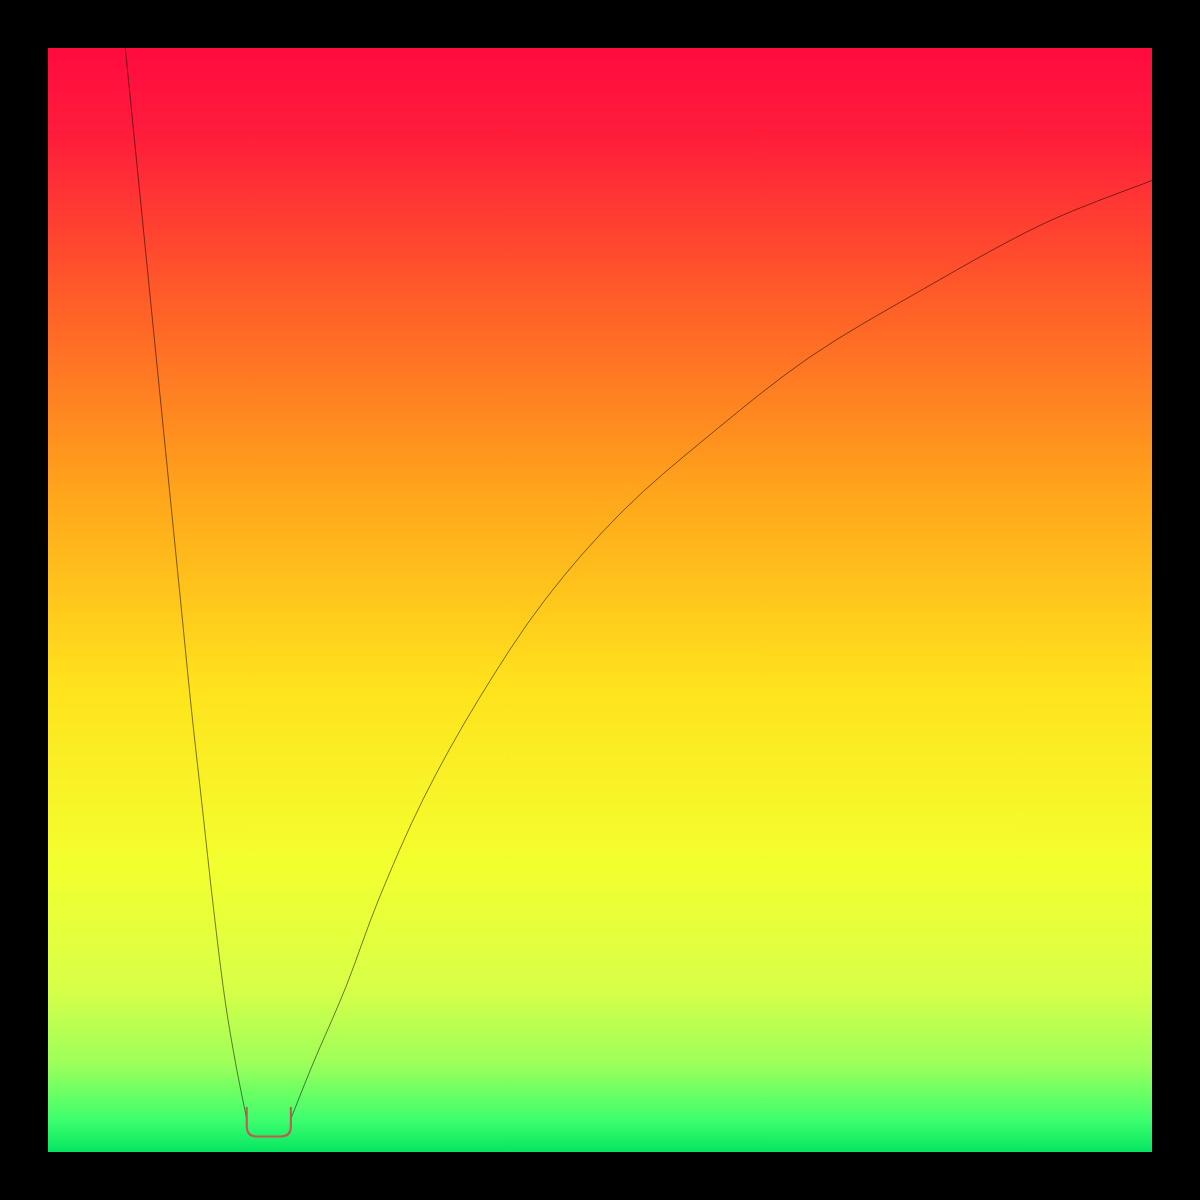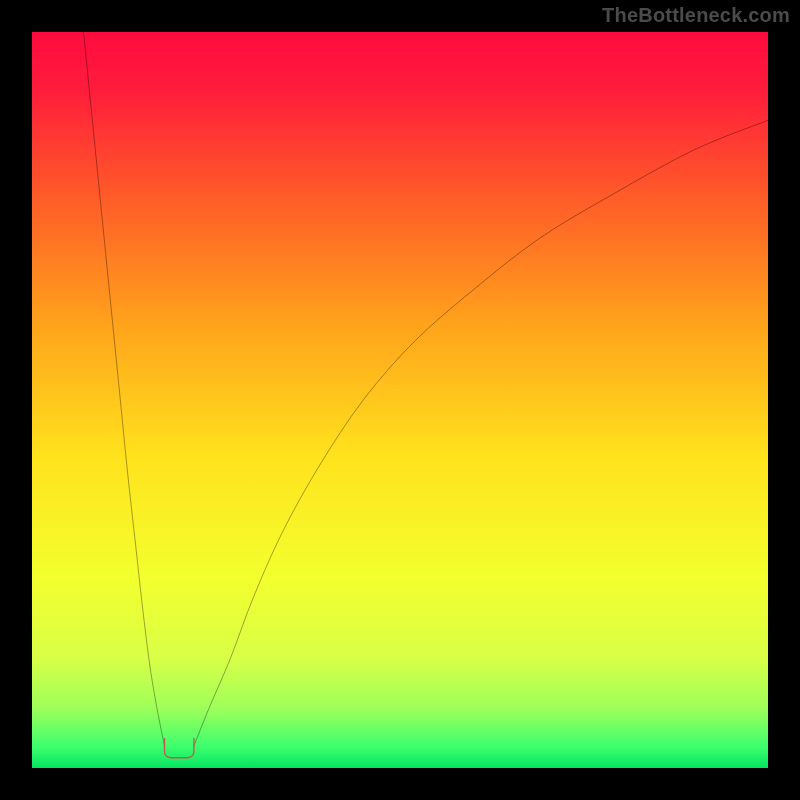--- a/index.html
+++ b/index.html
@@ -54,14 +54,13 @@
           <stop offset="92%" stop-color="#9dff5a"></stop>
           <stop offset="97%" stop-color="#3fff6e"></stop>
           <stop offset="100%" stop-color="#05e561"></stop>
         </linearGradient>
     </defs>
     <rect x="0" y="0" width="100" height="100" fill="url(#bg)"></rect>
     <path id="curve-left" fill="none" stroke="#000" stroke-width="0.35" vector-effect="non-scaling-stroke" d="M 7.000000000000001 0 C 7.166666666666668 1.6666666666666667, 7.666666666666667 6.666666666666666, 8 10 C 8.333333333333334 13.333333333333334, 8.666666666666666 16.666666666666668, 9 20 C 9.333333333333334 23.333333333333332, 9.666666666666666 26.666666666666668, 10 30 C 10.333333333333334 33.333333333333336, 10.666666666666666 36.666666666666664, 11 40 C 11.333333333333334 43.333333333333336, 11.666666666666666 46.666666666666664, 12 50 C 12.333333333333334 53.333333333333336, 12.666666666666666 56.833333333333336, 13 60 C 13.333333333333334 63.166666666666664, 13.666666666666668 66, 14.000000000000002 69 C 14.333333333333336 72, 14.666666666666668 75.16666666666667, 15 78 C 15.333333333333332 80.83333333333333, 15.666666666666666 83.66666666666667, 16 86 C 16.333333333333332 88.33333333333333, 16.666666666666668 90.16666666666667, 17 92 C 17.333333333333332 93.83333333333333, 17.833333333333332 96.16666666666667, 18 97"></path>
     <path id="curve-right" fill="none" stroke="#000" stroke-width="0.35" vector-effect="non-scaling-stroke" d="M 22 97 C 22.333333333333332 96.16666666666667, 23.166666666666668 94, 24 92 C 24.833333333333332 90, 26 87.5, 27 85 C 28 82.5, 28.833333333333332 79.83333333333333, 30 77 C 31.166666666666668 74.16666666666667, 32.5 71, 34 68 C 35.5 65, 37.166666666666664 62, 39 59 C 40.833333333333336 56, 42.833333333333336 52.83333333333333, 45 50 C 47.166666666666664 47.16666666666667, 49.5 44.50000000000001, 52 42.00000000000001 C 54.5 39.50000000000001, 57.166666666666664 37.333333333333336, 60 35 C 62.833333333333336 32.666666666666664, 65.83333333333333 30.166666666666668, 69 28 C 72.16666666666667 25.833333333333332, 75.5 24, 79 22 C 82.5 20, 86.5 17.666666666666668, 90 16 C 93.5 14.333333333333334, 98.33333333333333 12.666666666666666, 100 12"></path>
     <path id="notch" fill="none" stroke-width="1.4" stroke-linecap="round" stroke-linejoin="round" vector-effect="non-scaling-stroke" d="M 18 96 L 18 97.69999999999999 Q 18 98.6 18.9 98.6 L 21.1 98.6 Q 22 98.6 22 97.69999999999999 L 22 96" stroke="#c05a52"></path>
   </svg>
-  <div class="watermark">TheBottleneck.com</div>
 </div>
 
 </body></html>

